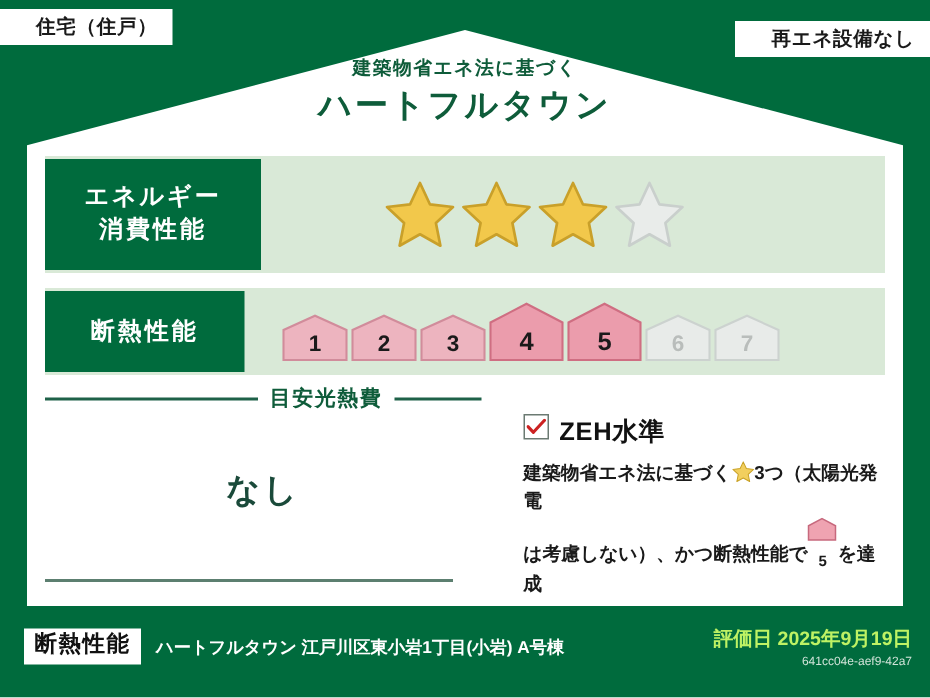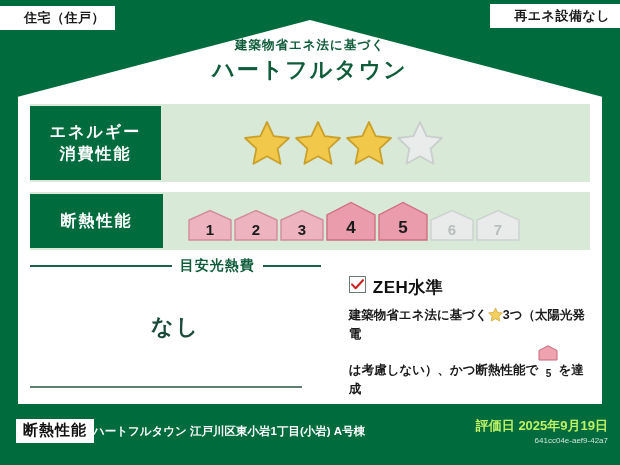--- a/index.html
+++ b/index.html
@@ -30,21 +30,21 @@
     background: #ffffff;
     color: #1a1a1a;
     font-weight: bold;
     font-size: 13px;
     letter-spacing: 0.5px;
     padding: 5px 10px 6px 24px;
     white-space: nowrap;
     line-height: 1;
   }
   .tag-left  { left: 0px;  top: 6px; }
-  .tag-right { right: 0px; top: 4px; }
+  .tag-right { right: 0px; top: 14px; }
 
   
   .title-wrap {
     position: absolute;
     left: 0; top: 38px; width: 620px;
     text-align: center;
     color: #0e5c3a;
   }
   .title-sub {
     font-size: 12.5px;
@@ -78,21 +78,21 @@
     font-weight: bold;
     text-align: center;
     display: flex;
     flex-direction: column;
     justify-content: center;
     align-items: center;
     flex: 0 0 auto;
     letter-spacing: 2px;
   }
   .row-energy .row-label {
-    width: 131px; height: 74px;
+    width: 144px; height: 74px;
     font-size: 16px; line-height: 1.35;
   }
   .row-insul .row-label {
     width: 133px; height: 54px;
     font-size: 16px;
   }
 
   .row-content {
     flex: 1 1 auto;
     display: flex;
@@ -201,21 +201,21 @@
   }
   .self-eval {
     position: absolute; left: 16px; top: 12px;
     background: #ffffff; color: #111;
     font-weight: bold; font-size: 15px;
     padding: 3px 7px 4px 7px;
     letter-spacing: 1px;
     line-height: 1.1;
   }
   .addr {
-    position: absolute; left: 93px; top: 17px;
+    position: absolute; left: 104px; top: 17px;
     color: #ffffff; font-size: 11.5px; font-weight: bold;
     white-space: nowrap;
   }
   .eval-date {
     position: absolute; right: 12px; top: 10px;
     color: #bef264; font-size: 13px; font-weight: bold;
     white-space: nowrap;
   }
   .eval-id {
     position: absolute; right: 12px; top: 29px;

